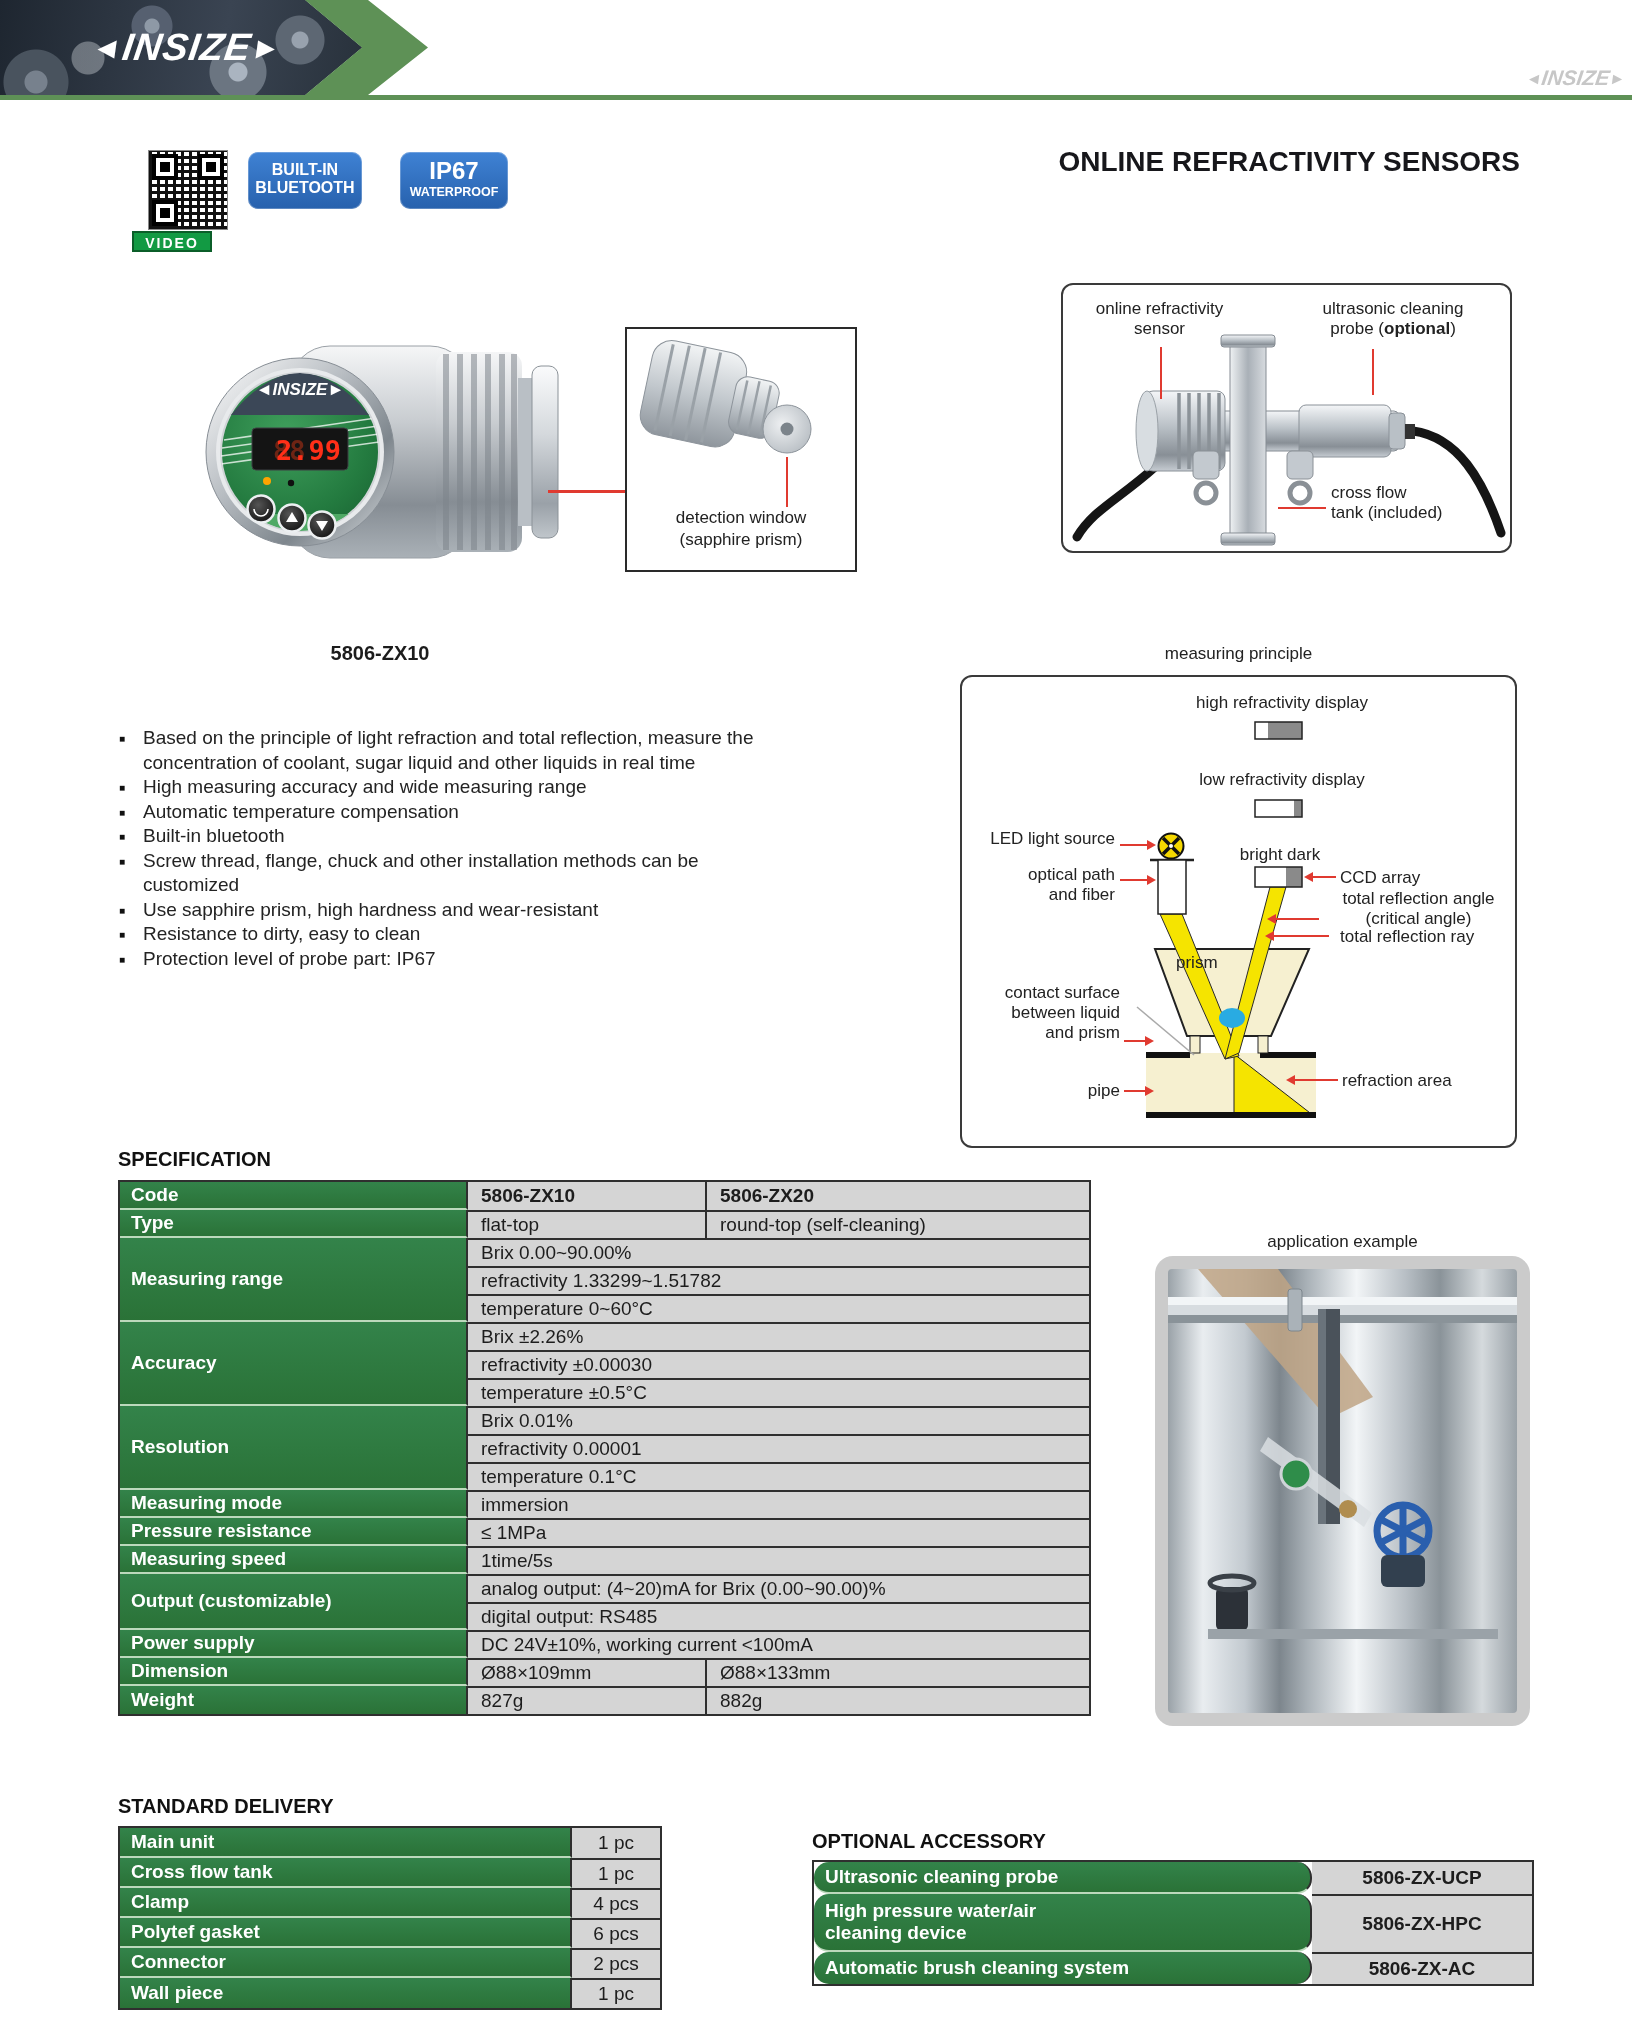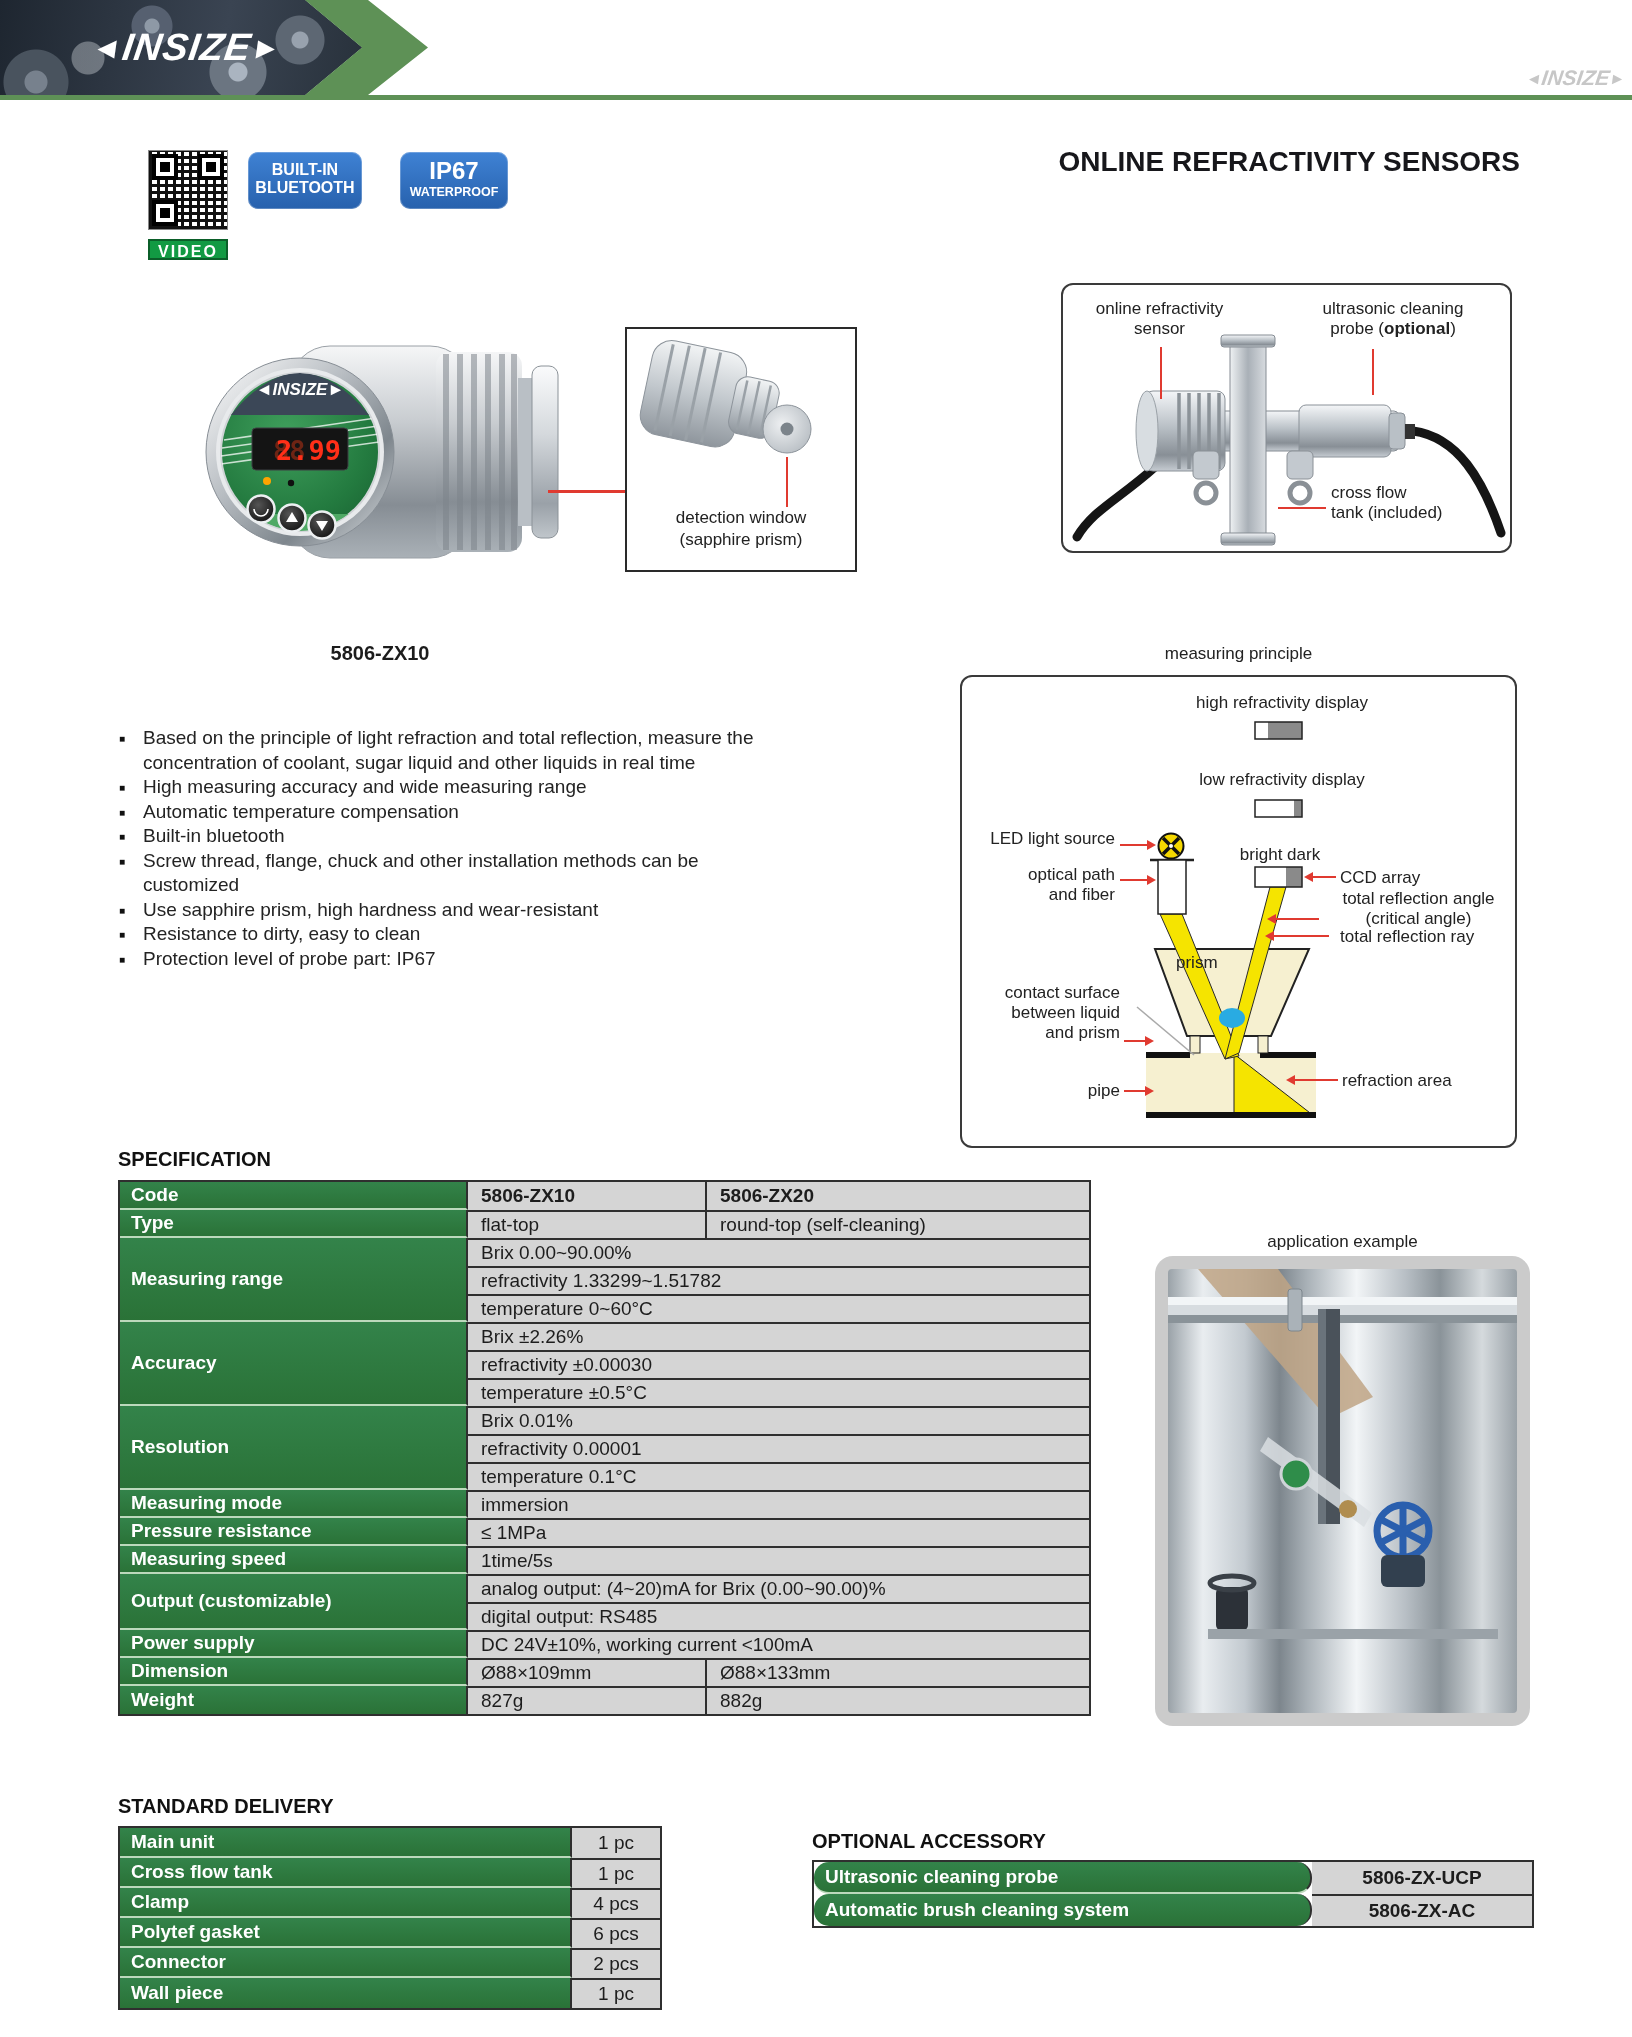--- a/index.html
+++ b/index.html
@@ -30,23 +30,23 @@
   .page-title{position:absolute;left:900px;top:146px;width:620px;text-align:right;
     font-size:28px;font-weight:bold;color:#17171b;}
 
   
   .qr{position:absolute;left:148px;top:150px;width:78px;height:78px;background:#fff;border:1px solid #888;
       background-image:
         repeating-linear-gradient(0deg,#111 0 3px,rgba(0,0,0,0) 3px 7px),
         repeating-linear-gradient(90deg,#111 0 3px,#fff 3px 8px);}
   .qr .f{position:absolute;width:18px;height:18px;border:4px solid #000;background:#fff;}
   .qr .f::after{content:"";position:absolute;left:4px;top:4px;width:10px;height:10px;background:#000;}
-  .video-label{position:absolute;left:148px;top:231px;width:80px;height:21px;background:#129a43;
-     border:2px solid #0b5e29;color:#fff;font-weight:bold;font-size:16px;line-height:21px;
-     text-align:center;letter-spacing:2px;box-sizing:border-box;margin-top:8px;}
+  .video-label{position:absolute;left:132px;top:231px;width:80px;height:21px;background:#129a43;
+     border:2px solid #0b5e29;color:#fff;font-weight:bold;font-size:14px;line-height:21px;
+     text-align:center;letter-spacing:2px;box-sizing:border-box;}
   .badge{position:absolute;border-radius:10px;color:#fff;text-align:center;
      background:linear-gradient(#3f82d4,#2761ad);box-shadow:inset 0 0 0 1px rgba(255,255,255,.25);}
   .badge1{left:248px;top:152px;width:114px;height:57px;}
   .badge1 .l1{font-size:16px;font-weight:bold;margin-top:9px;}
   .badge1 .l2{font-size:16px;font-weight:bold;}
   .badge2{left:400px;top:152px;width:108px;height:57px;}
   .badge2 .l1{font-size:24px;font-weight:bold;margin-top:5px;}
   .badge2 .l2{font-size:12.5px;font-weight:bold;}
 
   
@@ -538,20 +538,25 @@
   <table class="grid" id="oa-table">
     <colgroup>
         <col style="width:498px">
         <col style="width:220px">
       </colgroup>
     <tbody>
         <tr style="height:32px;">
       <th>Ultrasonic cleaning probe</th>
       <td>5806-ZX-UCP</td>
     </tr>
+    <tr style="height:58px;">
+      <th class="preline">High pressure water/air
+cleaning device</th>
+      <td class="bt">5806-ZX-HPC</td>
+    </tr>
     <tr style="height:32px;">
       <th class="last">Automatic brush cleaning system</th>
       <td class="bt">5806-ZX-AC</td>
     </tr>
   </tbody>
     </table>
 
 </div>
 
 </body></html>

